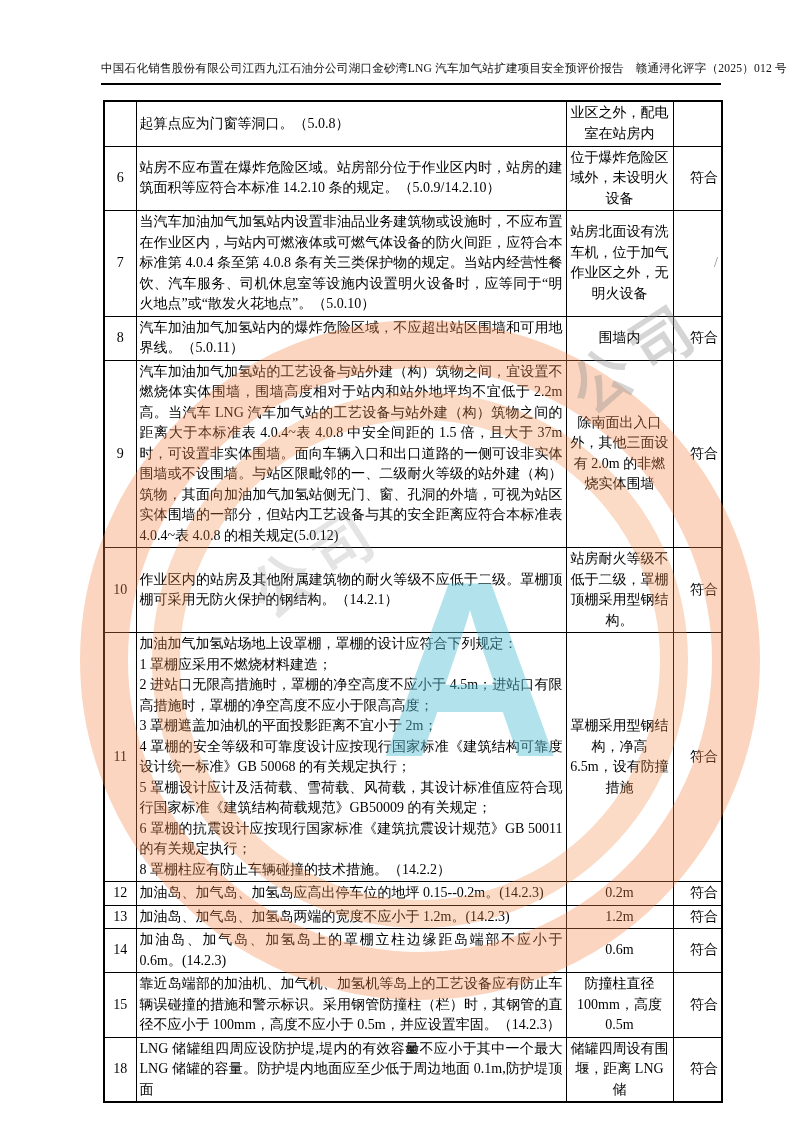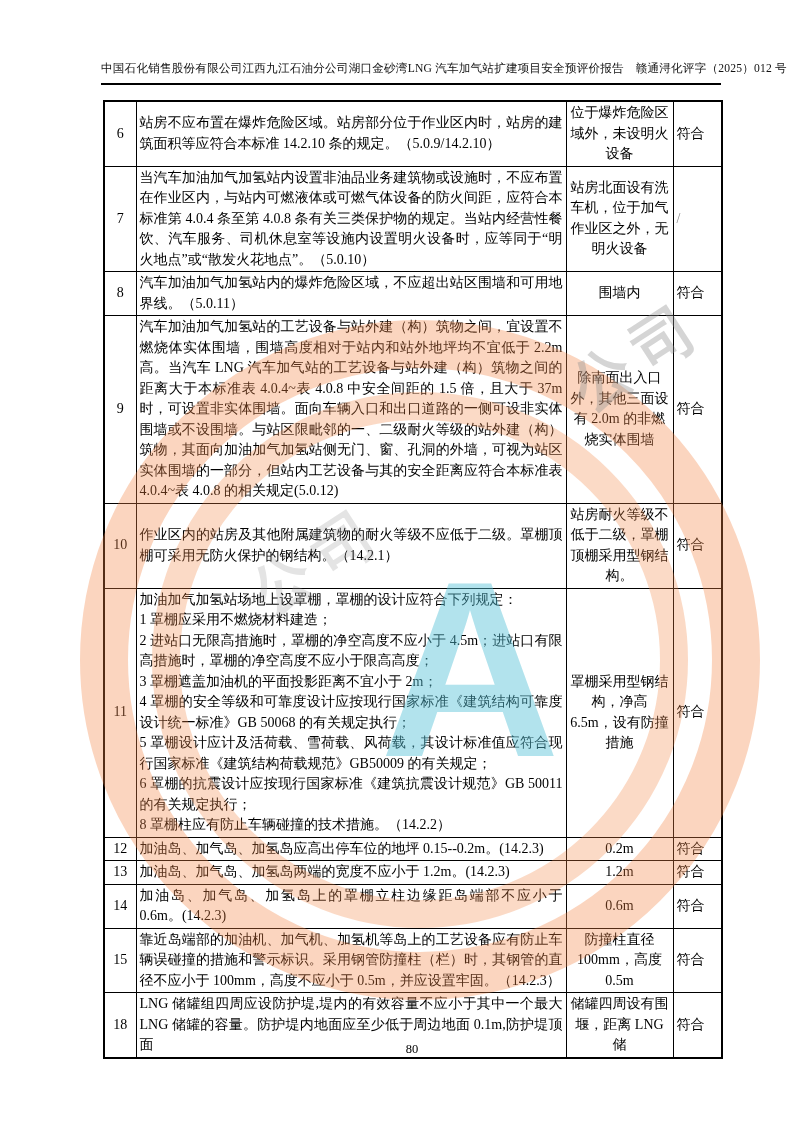--- a/index.html
+++ b/index.html
@@ -21,21 +21,21 @@
     font-size:14px;line-height:20.5px;overflow:hidden;
   }
   table.doc-table{border:2px solid #000;}
   col.c-no{width:32px;}
   col.c-content{width:430px;}
   col.c-status{width:107px;}
   col.c-comp{width:49px;}
   td.col-no{text-align:center;font-family:"Liberation Serif",serif;}
   td.col-content{text-align:left;text-align:justify;white-space:pre-line;vertical-align:top;padding:2px 4px;}
   td.col-status{text-align:center;line-height:21px;}
-  td.col-comp{text-align:left;}
+  td.col-comp{text-align:right;}
   td.col-comp.muted{color:#8a8a8a;}
   .page-number{
     position:absolute;left:103px;top:1042px;width:618px;text-align:center;
     font-size:12.5px;z-index:1;
   }
   
   .watermark{position:absolute;inset:0;z-index:2;pointer-events:none;}
   .wm-ring-outer{
     position:absolute;left:80px;top:320px;width:680px;height:680px;border-radius:50%;
     border:48px solid rgba(242,132,66,0.34);box-sizing:border-box;
@@ -74,20 +74,26 @@
 <div class="page-header">中国石化销售股份有限公司江西九江石油分公司湖口金砂湾LNG 汽车加气站扩建项目安全预评价报告　赣通浔化评字（2025）012 号</div>
 
 <table class="doc-table">
   <colgroup>
     <col class="c-no">
       <col class="c-content">
       <col class="c-status">
       <col class="c-comp">
   </colgroup>
   <tbody id="table-body">
+      <tr style="height: 45px;">
+    <td class="col-no"></td>
+    <td class="col-content">起算点应为门窗等洞口。（5.0.8）</td>
+    <td class="col-status">业区之外，配电室在站房内</td>
+    <td class="col-comp"></td>
+  </tr>
       <tr style="height: 60px;">
     <td class="col-no">6</td>
     <td class="col-content">站房不应布置在爆炸危险区域。站房部分位于作业区内时，站房的建筑面积等应符合本标准 14.2.10 条的规定。（5.0.9/14.2.10）</td>
     <td class="col-status">位于爆炸危险区域外，未设明火设备</td>
     <td class="col-comp">符合</td>
   </tr>
       <tr style="height: 100px;">
     <td class="col-no">7</td>
     <td class="col-content">当汽车加油加气加氢站内设置非油品业务建筑物或设施时，不应布置在作业区内，与站内可燃液体或可燃气体设备的防火间距，应符合本标准第 4.0.4 条至第 4.0.8 条有关三类保护物的规定。当站内经营性餐饮、汽车服务、司机休息室等设施内设置明火设备时，应等同于“明火地点”或“散发火花地点”。（5.0.10）</td>
     <td class="col-status">站房北面设有洗车机，位于加气作业区之外，无明火设备</td>

